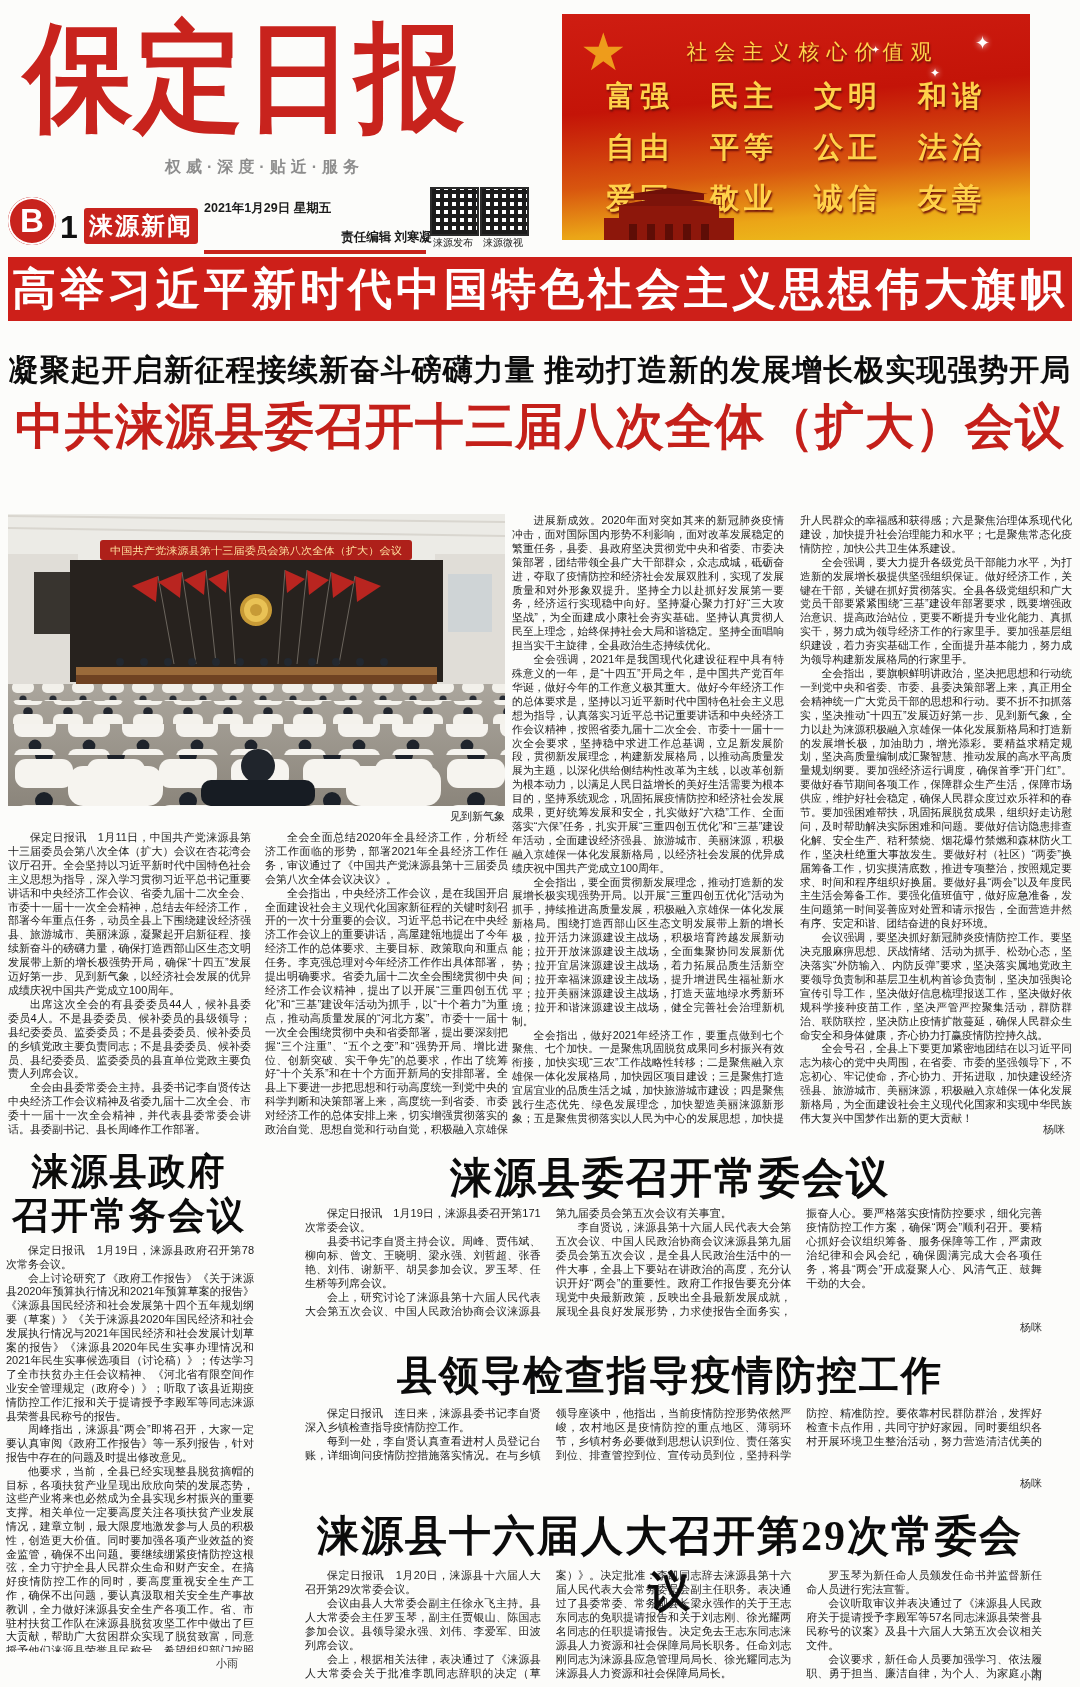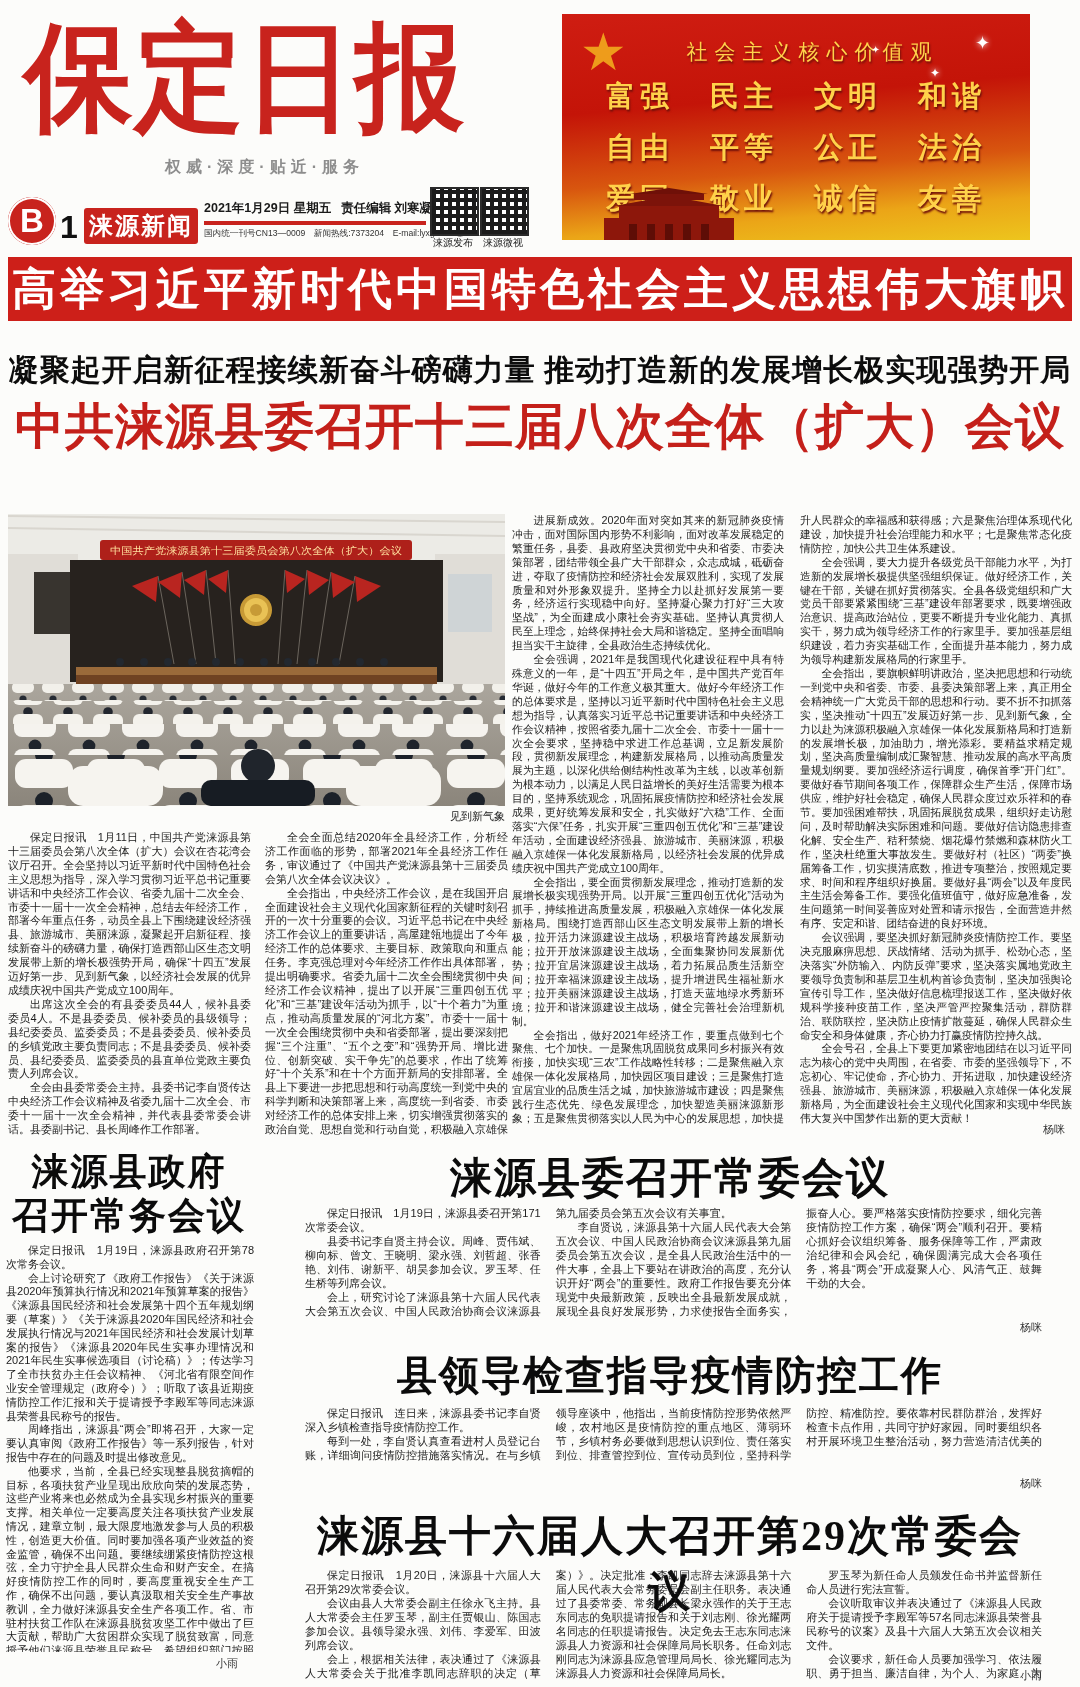--- a/index.html
+++ b/index.html
@@ -9,21 +9,21 @@
   .brand{position:absolute;left:24px;top:2px;width:480px;font-family:"DejaVu Serif","Liberation Serif",serif;
          font-weight:900;font-size:118px;line-height:150px;color:#c8231d;letter-spacing:2px;transform:scaleX(.92);transform-origin:left top;}
   .slogan{position:absolute;left:165px;top:157px;font-size:16px;letter-spacing:5px;color:#8d8d8d;font-weight:bold;}
   .b-badge{position:absolute;left:8px;top:197px;width:48px;height:48px;border-radius:50%;background:#c8231d;
            color:#fff;font-weight:900;font-size:33px;text-align:center;line-height:48px;box-shadow:inset 0 0 0 2px #fff, inset 0 0 0 5px #c8231d;}
   .ed-num{position:absolute;left:60px;top:209px;font-size:32px;font-weight:900;color:#111;}
   .section-box{position:absolute;left:84px;top:208px;width:114px;height:36px;background:#c8231d;border-radius:3px;
                color:#fff;font-weight:900;font-size:24px;text-align:center;line-height:36px;letter-spacing:2px;}
   .pubinfo{position:absolute;left:204px;top:200px;width:222px;}
   .dateline{display:flex;justify-content:space-between;font-size:12.5px;font-weight:bold;color:#1a1a1a;white-space:nowrap;}
-  .dateline .ed{margin-left:10px;}
+  .dateline .ed{margin-left:10px;margin-top:29px;}
   .redrule{height:4px;background:#c8231d;margin:4px 0 3px 0;}
   .issueline{font-size:8.6px;color:#333;white-space:nowrap;}
   .qr{position:absolute;top:187px;width:45px;height:45px;border:2px solid #2a2a2a;
       background:
         repeating-linear-gradient(0deg,#1b1b1b 0 4px,transparent 4px 8px),
         repeating-linear-gradient(90deg,#1b1b1b 0 4px,#fff 4px 8px);}
   .qr-label{position:absolute;top:236px;font-size:10px;color:#222;width:52px;text-align:center;}
   
   .values{position:absolute;left:562px;top:14px;width:468px;height:226px;overflow:hidden;
           background:linear-gradient(175deg,#cf1d12 0%,#c41408 38%,#d8560f 66%,#eba517 84%,#edc51d 100%);}

